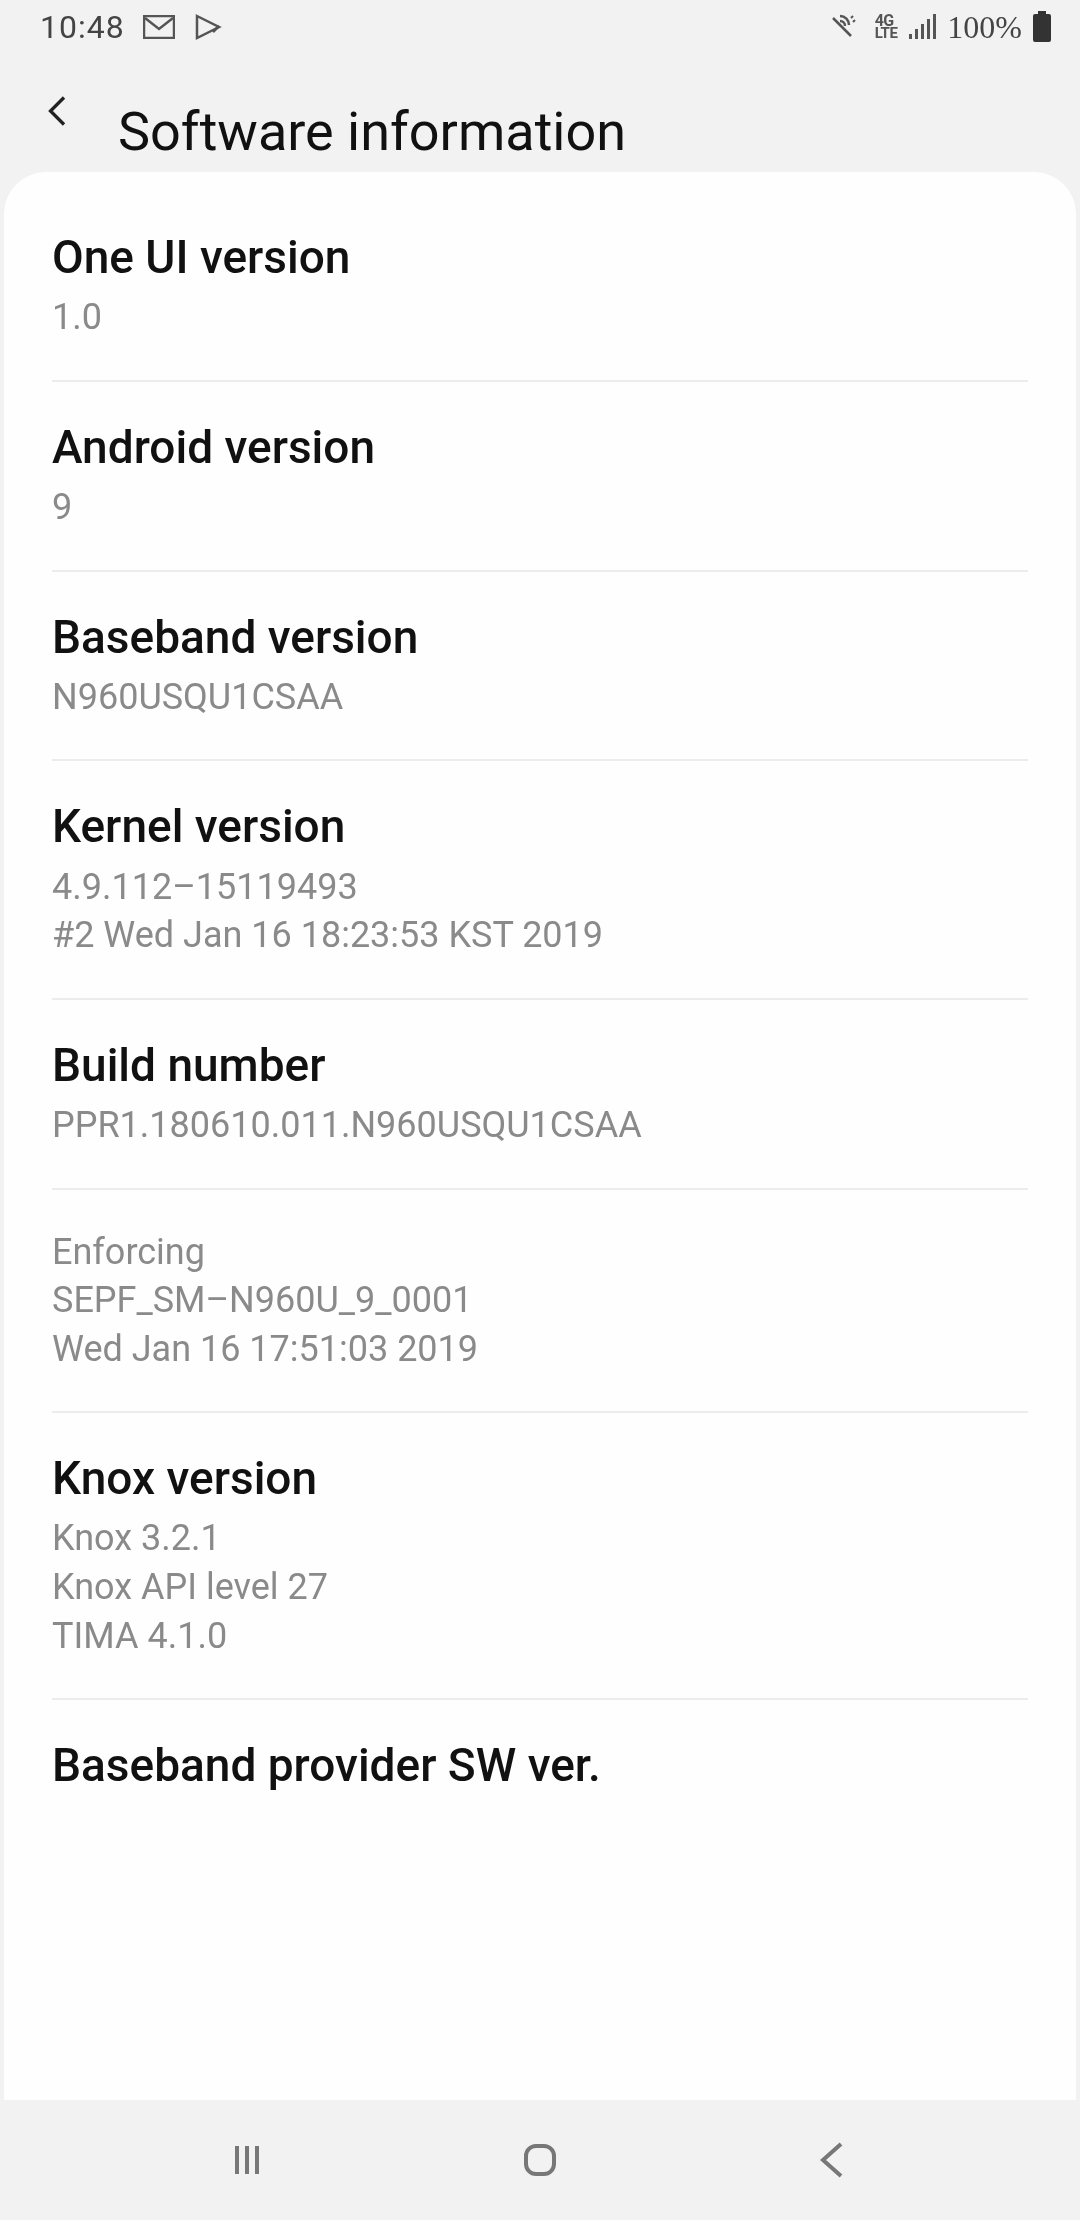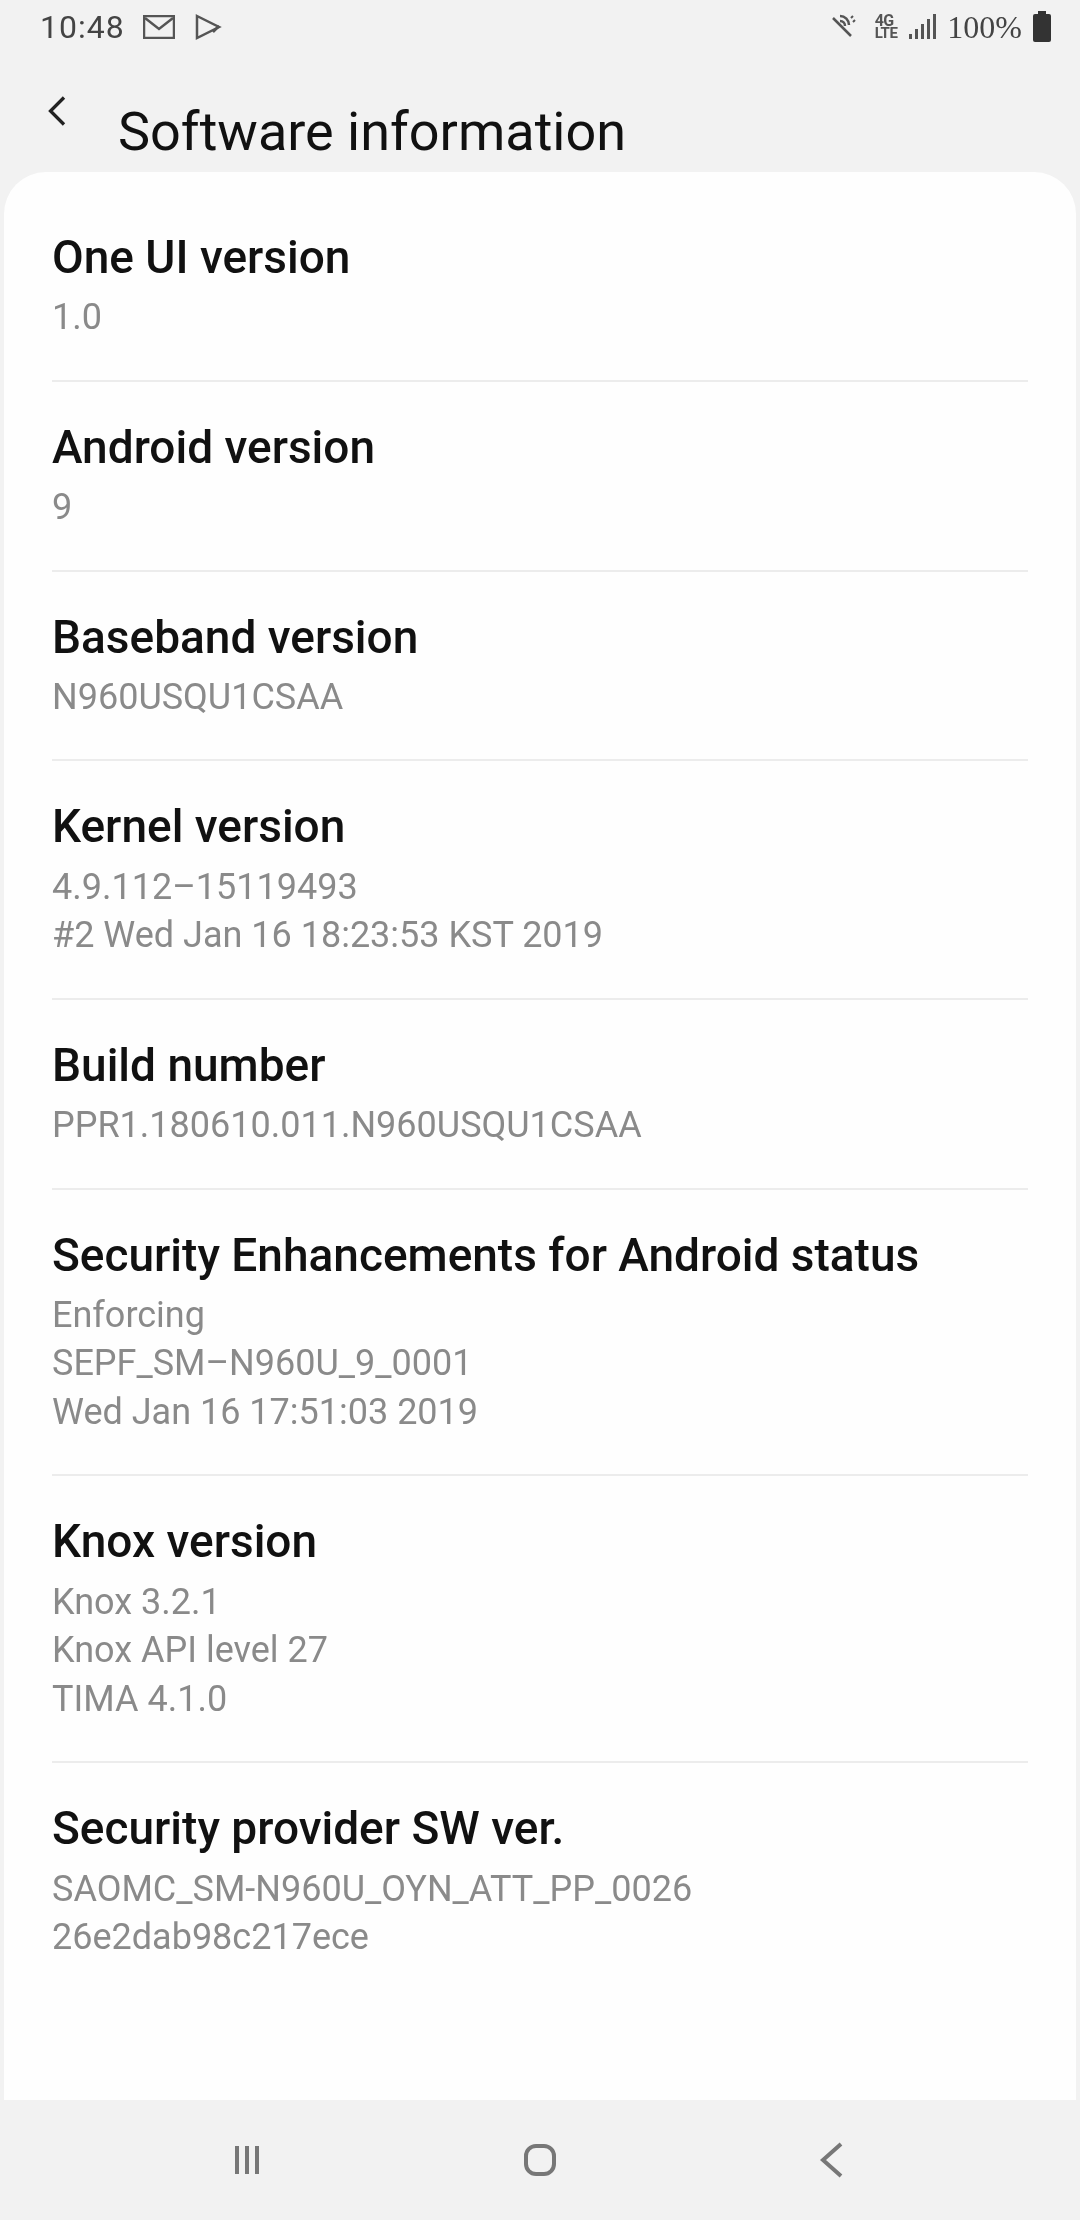--- a/index.html
+++ b/index.html
@@ -173,37 +173,34 @@
     <div class="row-value">4.9.112–15119493
 #2 Wed Jan 16 18:23:53 KST 2019</div>
   </div>
 
   <div class="row">
     <div class="row-title">Build number</div>
     <div class="row-value">PPR1.180610.011.N960USQU1CSAA</div>
   </div>
 
   <div class="row">
-    <div class="row-title">Security Enhancements for Android status</div>
     <div class="row-value">Enforcing
 SEPF_SM–N960U_9_0001
 Wed Jan 16 17:51:03 2019</div>
   </div>
 
   <div class="row">
     <div class="row-title">Knox version</div>
     <div class="row-value">Knox 3.2.1
 Knox API level 27
 TIMA 4.1.0</div>
   </div>
 
   <div class="row" style="border-bottom:none;">
-    <div class="row-title">Security provider SW ver.</div>
-    <div class="row-value">SAOMC_SM-N960U_OYN_ATT_PP_0026
-26e2dab98c217ece</div>
+    <div class="row-title">Baseband provider SW ver.</div>
   </div>
 
 </div>
 
 <div class="nav-bar">
   <span class="nav-btn">
     <svg width="48" height="48" viewBox="0 0 48 48">
         <line x1="14" y1="10" x2="14" y2="38" stroke="#777" stroke-width="4"></line>
         <line x1="24" y1="10" x2="24" y2="38" stroke="#777" stroke-width="4"></line>
         <line x1="34" y1="10" x2="34" y2="38" stroke="#777" stroke-width="4"></line>

